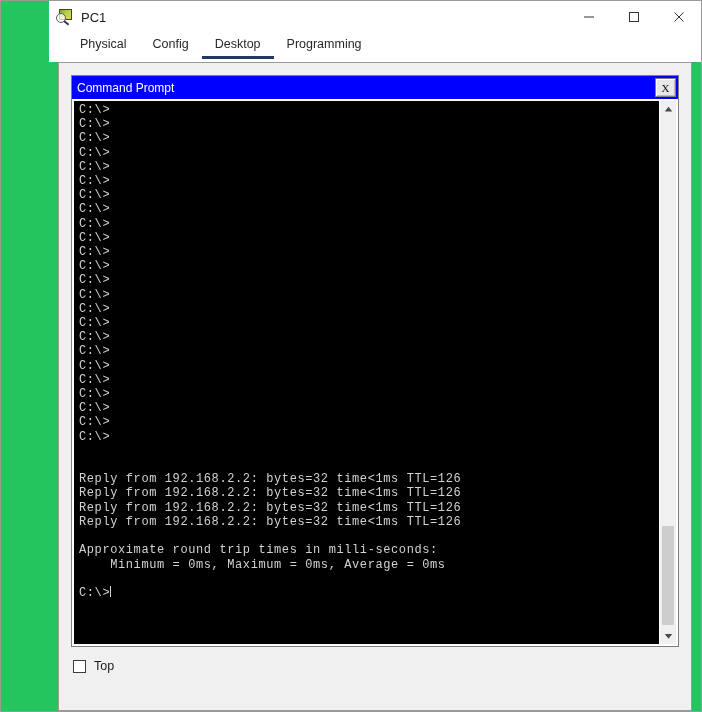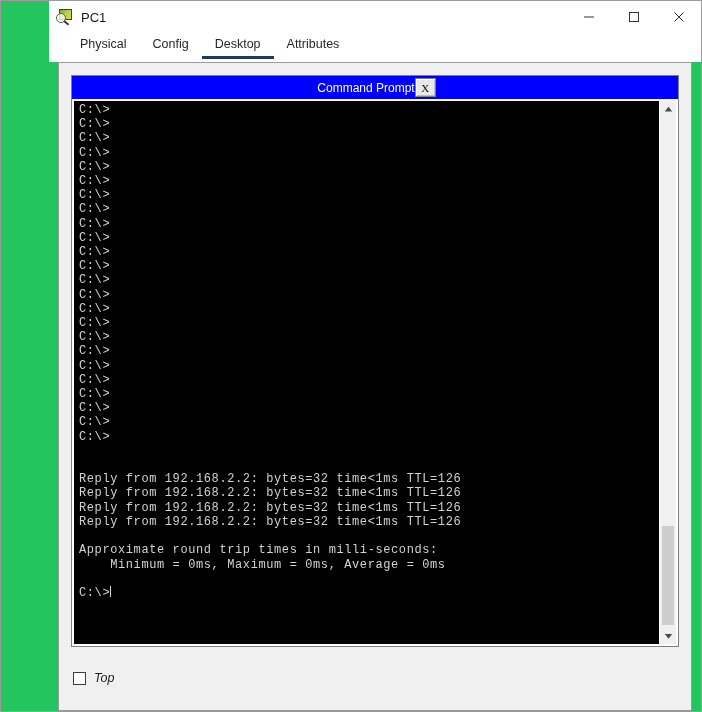--- a/index.html
+++ b/index.html
@@ -125,21 +125,21 @@
     box-sizing: border-box;
     display: flex;
     flex-direction: column;
     height: 572px;
   }
   .cmd-title {
     height: 23px;
     background: #0000ff;
     display: flex;
     align-items: center;
-    justify-content: center;
+    justify-content: space-between;
     flex: 0 0 auto;
     padding-left: 5px;
     padding-right: 2px;
   }
   .cmd-title-text {
     color: #ffffff;
     font-size: 12px;
     line-height: 14px;
   }
   .cmd-close {
@@ -209,23 +209,22 @@
     position: absolute;
     left: 2px;
     width: 12px;
     background: #cdcdcd;
   }
   
   .footer {
     flex: 0 0 auto;
     height: 38px;
     display: flex;
-    align-items: flex-end;
+    align-items: center;
     padding-left: 14px;
-    font-style: italic;
   }
   .checkbox {
     width: 13px;
     height: 13px;
     border: 1px solid #3c3c3c;
     background: #ffffff;
     box-sizing: border-box;
     margin-right: 8px;
   }
   .check-label {
@@ -262,21 +261,21 @@
           <line x1="10.5" y1="1.5" x2="1.5" y2="10.5" stroke="#333333" stroke-width="1"></line>
         </svg>
       </div>
     </div>
   </div>
 
   <div class="tabstrip">
     <div class="tab">Physical</div>
     <div class="tab">Config</div>
     <div class="tab active">Desktop</div>
-    <div class="tab">Attributes</div>
+    <div class="tab">Programming</div>
   </div>
 
   <div class="panel">
 
     <div class="cmd-wrap">
       <div class="cmd-title">
         <div class="cmd-title-text">Command Prompt</div>
         <div class="cmd-close">X</div>
       </div>
       <div class="cmd-body">

